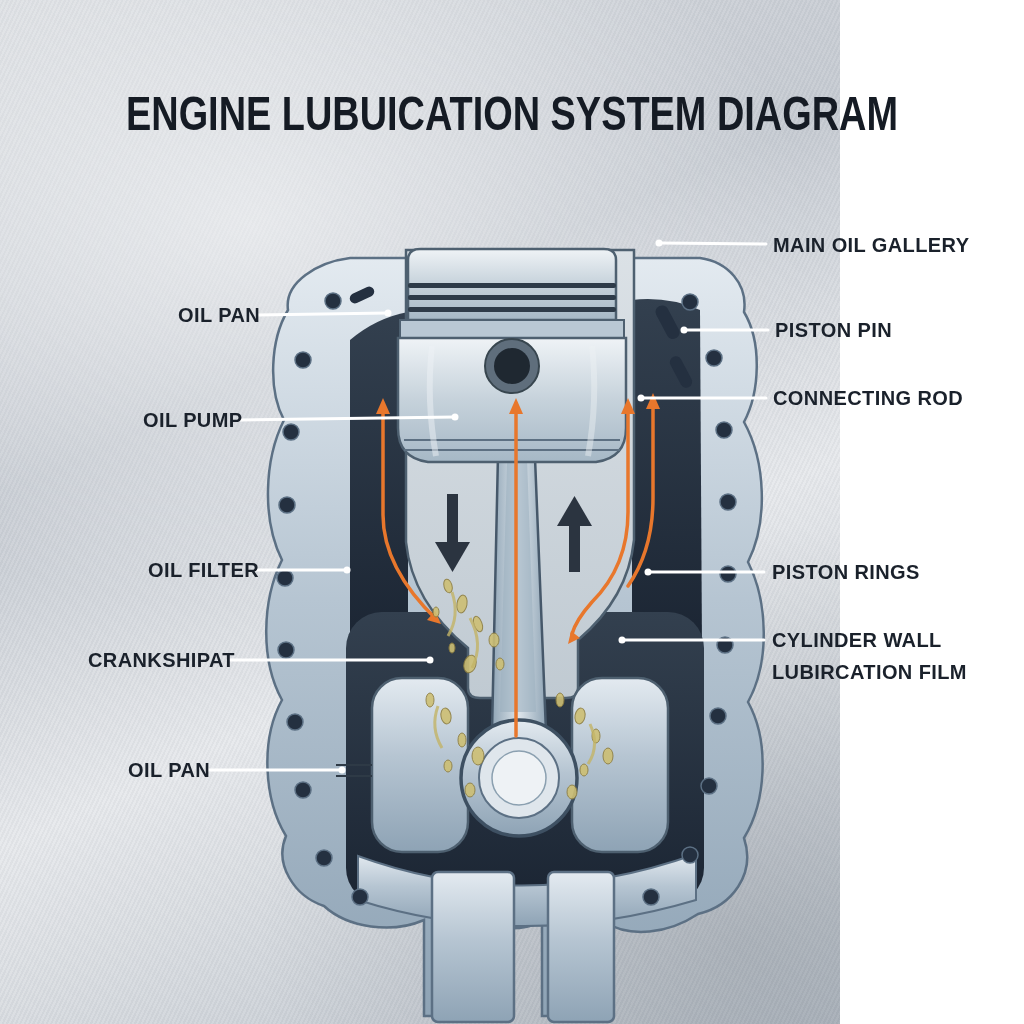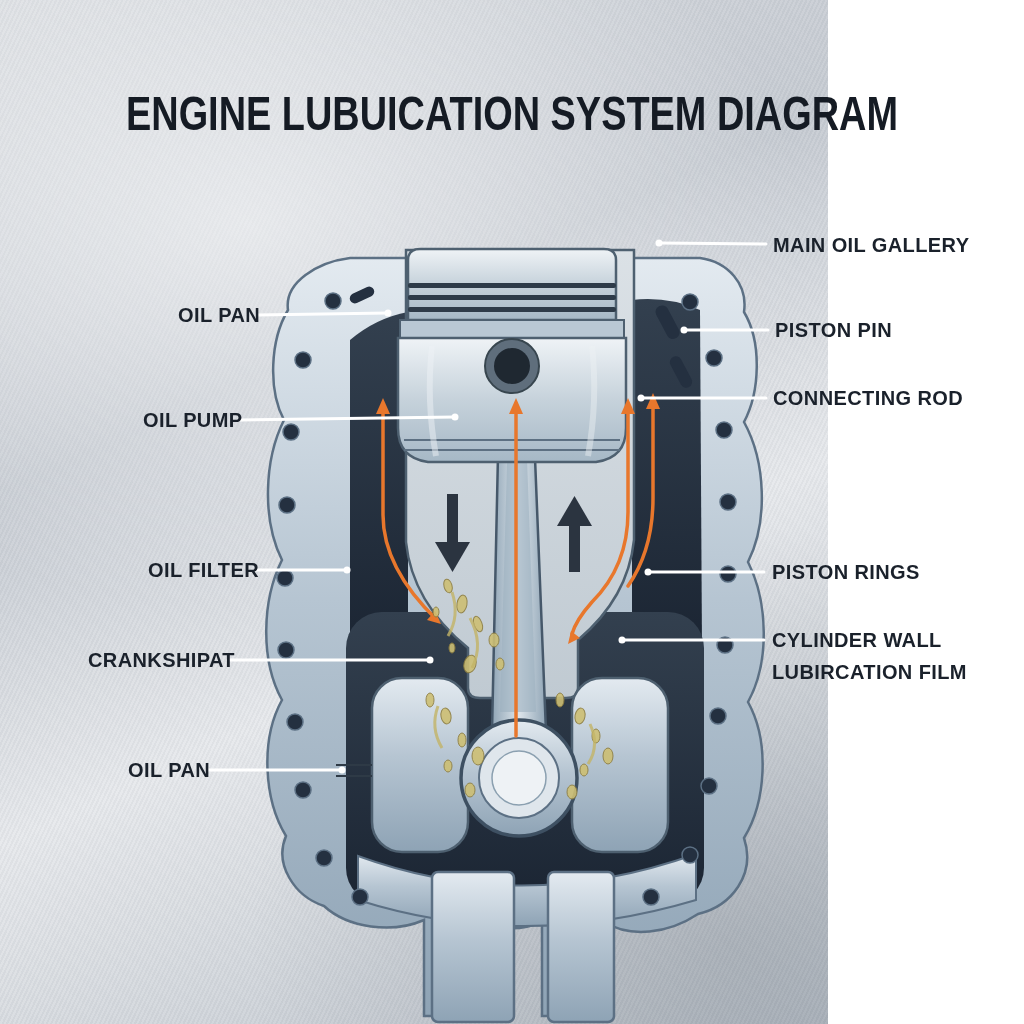--- a/index.html
+++ b/index.html
@@ -3,20 +3,21 @@
 <meta charset="utf-8">
 <style>
   html,body{margin:0;padding:0;width:1024px;height:1024px;overflow:hidden;}
   .page{
     position:relative;width:828px;height:1024px;
     background:
       radial-gradient(ellipse 900px 620px at 30% 22%, rgba(255,255,255,.55), rgba(255,255,255,0) 62%),
       radial-gradient(ellipse 800px 700px at 88% 92%, rgba(60,70,82,.18), rgba(60,70,82,0) 60%),
       repeating-linear-gradient(115deg, rgba(255,255,255,.05) 0 2px, rgba(90,100,112,.05) 2px 4px),
       linear-gradient(155deg,#dadde1 0%,#c6cbd2 35%,#e7e9ec 60%,#b9c0c8 100%);
+    padding-left: 12px;
   }
   svg{position:absolute;left:0;top:0;}
   text{font-family:"Liberation Sans","DejaVu Sans",sans-serif;}
   .title{font-weight:bold;font-size:48px;}
   .lbl{font-weight:bold;font-size:20px;letter-spacing:.4px;}
 </style>
 </head>
 <body>
 
 <div class="page">

